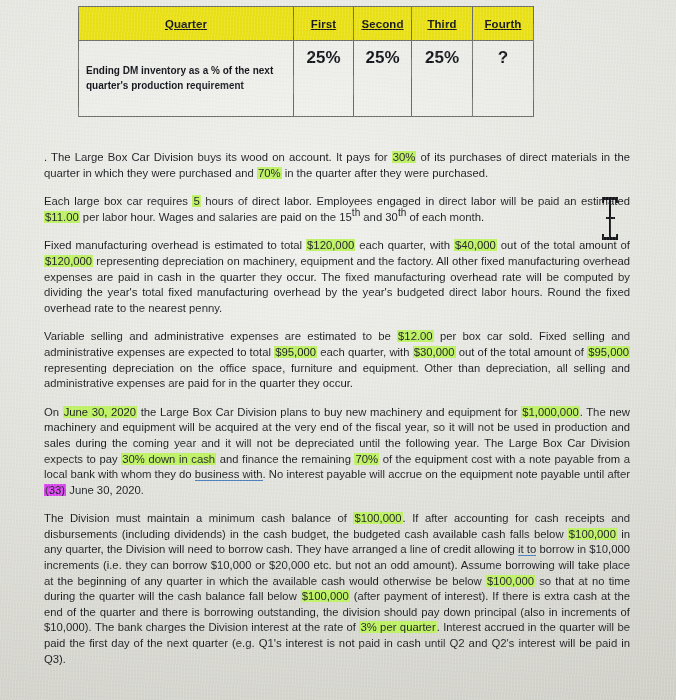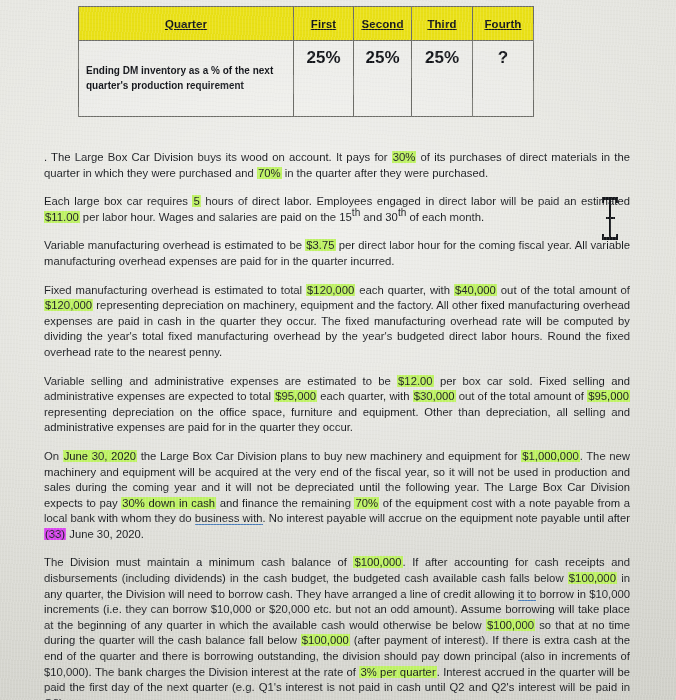--- a/index.html
+++ b/index.html
@@ -192,21 +192,20 @@
       </tr>
     </tbody>
   </table>
 
   <div class="body-copy">
 
     <p class="para"><span>. The Large Box Car Division buys its wood on account.  It pays for </span><span class="hl">30%</span><span> of its purchases of direct materials in the quarter in which they were purchased and </span><span class="hl">70%</span><span> in the quarter after they were purchased.</span></p>
 
     <p class="para"><span>Each large box car requires </span><span class="hl">5</span><span> hours of direct labor.  Employees engaged in direct labor will be paid an estimated </span><span class="hl">$11.00</span><span> per labor hour. Wages and salaries are paid on the 15</span><sup>th</sup><span> and 30</span><sup>th</sup><span> of each month.</span></p>
 
-    <p class="para"><span>Variable manufacturing overhead is estimated to be </span><span class="hl">$3.75</span><span> per direct labor hour for the coming fiscal year. All variable manufacturing overhead expenses are paid for in the quarter incurred.</span></p>
 
     <p class="para"><span>Fixed manufacturing overhead is estimated to total </span><span class="hl">$120,000</span><span> each quarter, with </span><span class="hl">$40,000</span><span> out of the total amount of </span><span class="hl">$120,000</span><span> representing depreciation on machinery, equipment and the factory.  All other fixed manufacturing overhead expenses are paid in cash in the quarter they occur. The fixed manufacturing overhead rate will be computed by dividing the year's total fixed manufacturing overhead by the year's budgeted direct labor hours.  Round the fixed overhead rate to the nearest penny.</span></p>
 
     <p class="para"><b>Variable selling and administrative expenses</b><span> are estimated to be </span><span class="hl">$12.00</span><span> per box car sold. Fixed selling and administrative expenses are expected to total </span><span class="hl">$95,000</span><span> each quarter, with </span><span class="hl">$30,000</span><span> out of the total amount of </span><span class="hl">$95,000</span><span> representing depreciation on the office space, furniture and equipment. Other than depreciation, all selling and administrative expenses are paid for in the quarter they occur.</span></p>
 
     <p class="para"><span>On </span><span class="hl">June 30, 2020</span><span> the Large Box Car Division plans to buy new machinery and equipment for </span><span class="hl">$1,000,000</span><span>.  The new machinery and equipment will be acquired at the very end of the fiscal year, so it will not be used in production and sales during the coming year and it will </span><b>not</b><span> be depreciated until the following year. The Large Box Car Division expects to pay </span><span class="hl">30% down in cash</span><span> and finance the remaining </span><span class="hl">70%</span><span> of the equipment cost with a </span><b>note payable</b><span> from a local bank with whom they do </span><span class="sp-grammar">business with</span><span>. No interest payable will accrue on the equipment note payable until after </span><span class="hl-plain">(33)</span><b> June 30, 2020</b><span>.</span></p>
 
     <p class="para"><span>The Division must maintain a </span><b>minimum cash balance</b><span> of </span><span class="hl">$100,000</span><span>. If after accounting for cash receipts and disbursements (including dividends) in the cash budget, the budgeted cash available cash falls below </span><span class="hl">$100,000</span><span> in any quarter, the Division will need to borrow cash.  They have arranged a line of credit allowing </span><span class="sp-grammar">it to</span><span> borrow in $10,000 increments (i.e. they can borrow $10,000 or $20,000 etc. but not an odd amount). Assume borrowing will take place at the </span><b>beginning</b><span> of any quarter in which the available cash would otherwise be below </span><span class="hl">$100,000</span><span> so that at no time during the quarter will the cash balance fall below </span><span class="hl">$100,000</span><span> (after payment of interest).   If there is extra cash at the end of the quarter and there is borrowing outstanding, the division should pay down principal (also in increments of $10,000). The bank charges the Division interest at the rate of </span><span class="hl">3% per quarter</span><span>. Interest accrued in the quarter will be paid the first day of the next quarter (e.g. Q1's interest is not paid in cash until Q2 and Q2's interest will be paid in Q3).</span></p>
 
   </div>

